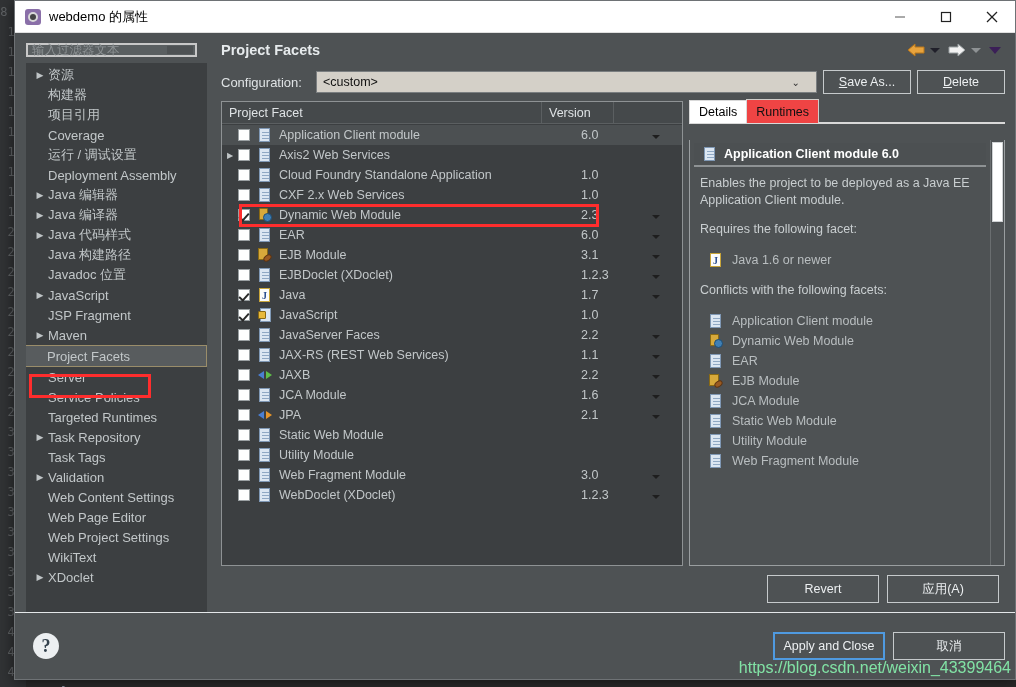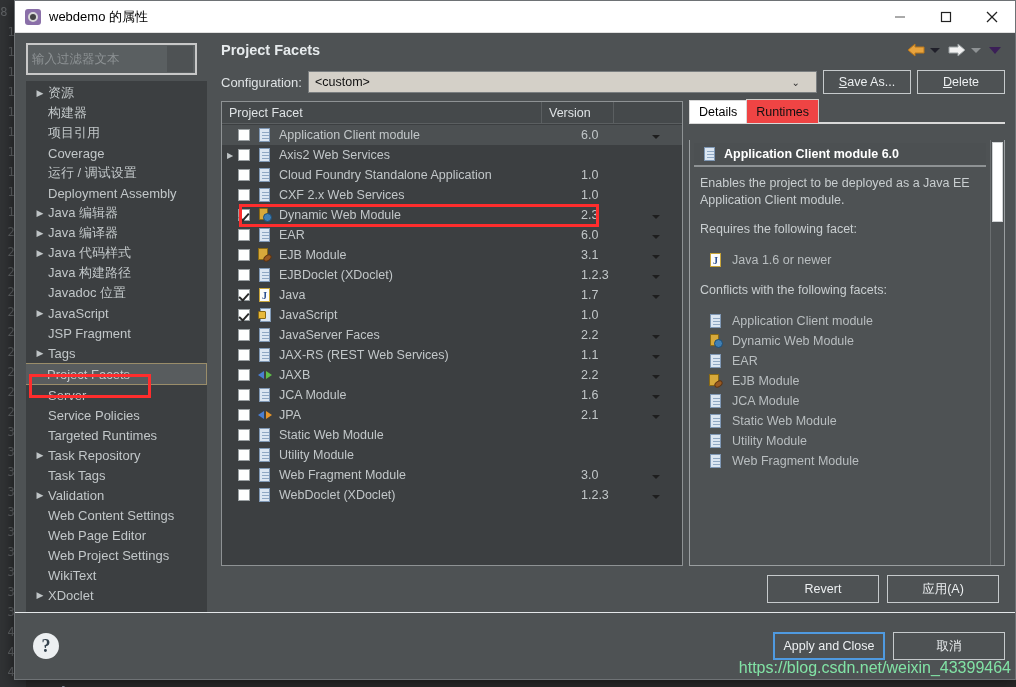--- a/index.html
+++ b/index.html
@@ -92,21 +92,21 @@
   
   #leftpane {
     width: 192px; flex: 0 0 192px;
     background: #4e5254;
     display: flex; flex-direction: column;
     padding: 6px 0 0 0;
     position: relative;
   }
   #filter-input {
     margin: 4px 10px 6px 11px;
-    height: 32px;
+    height: 14px;
     background: #5a5f61;
     border: 2px solid #c8c8c8;
     color: #9a9fa1;
     font-size: 12.5px;
     padding: 0 4px;
     display: flex; align-items: center;
     position: relative;
     text-align: right;
   }
   #filter-input .ph { color: #8d9294; }
@@ -183,21 +183,21 @@
     height: 30px; display: flex; align-items: center;
     gap: 6px; padding: 0 2px 0 6px;
   }
   #config-label { color: #dfe3e5; font-size: 13px; }
   #config-combo {
     flex: 1; height: 22px;
     background: #d4d0c8;
     border: 1px solid #7a7e80;
     display: flex; align-items: center;
     padding: 0 12px 0 6px;
-    color: #111; font-size: 12.5px;
+    color: #111; font-size: 12.5px; margin-left: 8px;
   }
   #config-combo .cval { flex: 1; }
   #config-combo .chev { font-size: 10px; color: #333; padding-right: 4px; }
   .dlgbtn {
     height: 24px; min-width: 88px;
     background: #4e5254;
     border: 1px solid #c6cacc;
     color: #eceff1; font-size: 12.5px;
     display: flex; align-items: center; justify-content: center;
   }
@@ -612,21 +612,21 @@
           <div class="tree-item">
             <span class="arrow">▶</span>
             <span>JavaScript</span>
           </div>
           <div class="tree-item">
             <span class="arrow empty">▶</span>
             <span>JSP Fragment</span>
           </div>
           <div class="tree-item">
             <span class="arrow">▶</span>
-            <span>Tags</span>
+            <span>Maven</span>
           </div>
           <div class="tree-item selected">
             <span class="arrow empty">▶</span>
             <span>Project Facets</span>
           </div>
           <div class="tree-item">
             <span class="arrow empty">▶</span>
             <span>Server</span>
           </div>
           <div class="tree-item">

